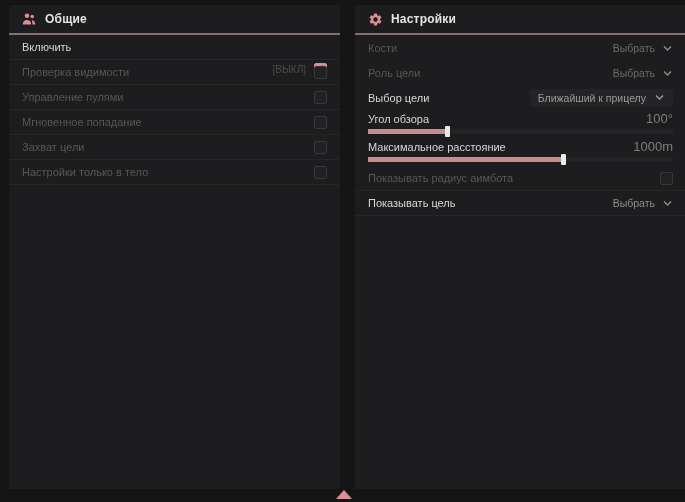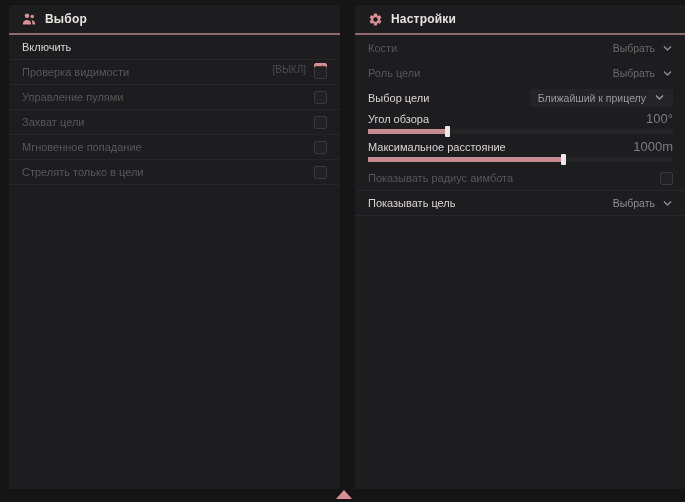--- a/index.html
+++ b/index.html
@@ -52,21 +52,21 @@
     <span class="hdr-icon">
       <svg width="16" height="16" viewBox="0 0 24 24">
         <g fill="#d98f93">
           <circle cx="9" cy="7.2" r="3.4"></circle>
           <path d="M2.8 19c0-3.4 2.8-5.6 6.2-5.6s6.2 2.2 6.2 5.6v1.2H2.8z"></path>
           <circle cx="16.8" cy="8.2" r="2.7"></circle>
           <path d="M16 13.7c3 .3 5.3 2.3 5.3 5.3v1.2h-4.2v-1.2c0-2-.4-3.9-1.1-5.3z"></path>
         </g>
       </svg>
     </span>
-    <span class="hdr-title">Выбор</span>
+    <span class="hdr-title">Общие</span>
   </header>
   <div class="hdr-sep"></div>
   <div class="rows">
 
     <div class="row sep">
       <span class="lbl bright">Включить</span>
       <span class="right-group">
         <span class="hint">[ВЫКЛ]</span>
         <span class="checkbox checked">
           <span class="check">✓</span>
@@ -78,31 +78,31 @@
       <span class="lbl">Проверка видимости</span>
       <span class="checkbox"></span>
     </div>
 
     <div class="row sep">
       <span class="lbl">Управление пулями</span>
       <span class="checkbox"></span>
     </div>
 
     <div class="row sep">
+      <span class="lbl">Мгновенное попадание</span>
+      <span class="checkbox"></span>
+    </div>
+
+    <div class="row sep">
       <span class="lbl">Захват цели</span>
       <span class="checkbox"></span>
     </div>
 
     <div class="row sep">
-      <span class="lbl">Мгновенное попадание</span>
-      <span class="checkbox"></span>
-    </div>
-
-    <div class="row sep">
-      <span class="lbl">Стрелять только в цели</span>
+      <span class="lbl">Настройки только в тело</span>
       <span class="checkbox"></span>
     </div>
 
   </div>
 </section>
 
 <section class="panel panel-right">
   <header class="panel-header">
     <span class="hdr-icon">
       <svg width="15" height="15" viewBox="0 0 24 24">

